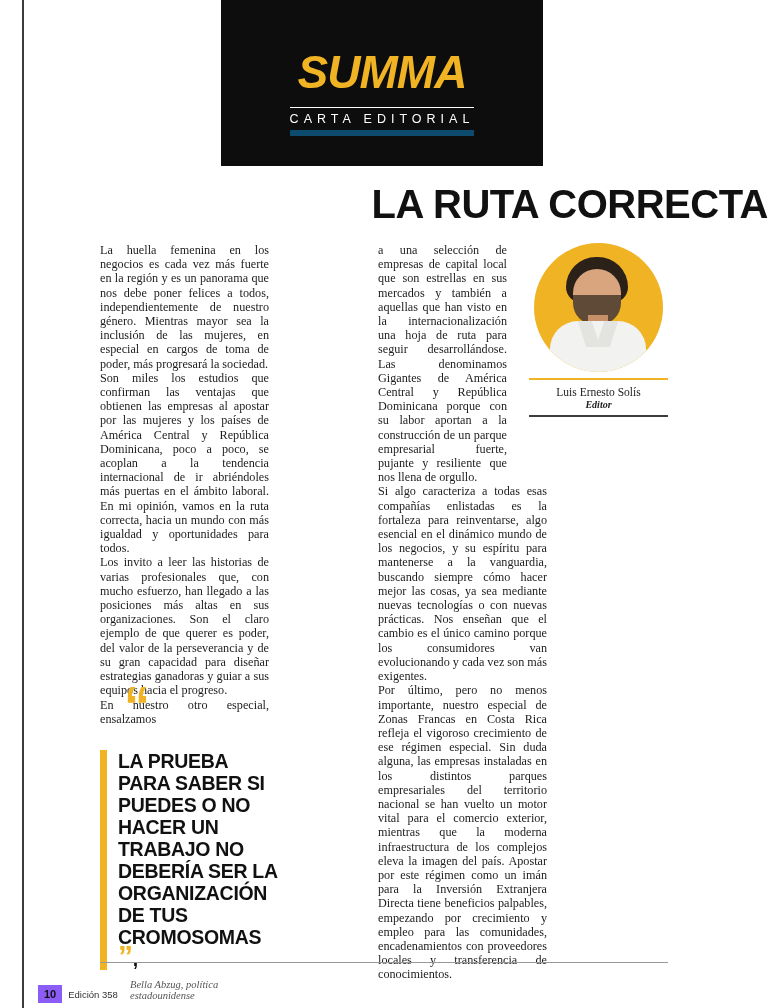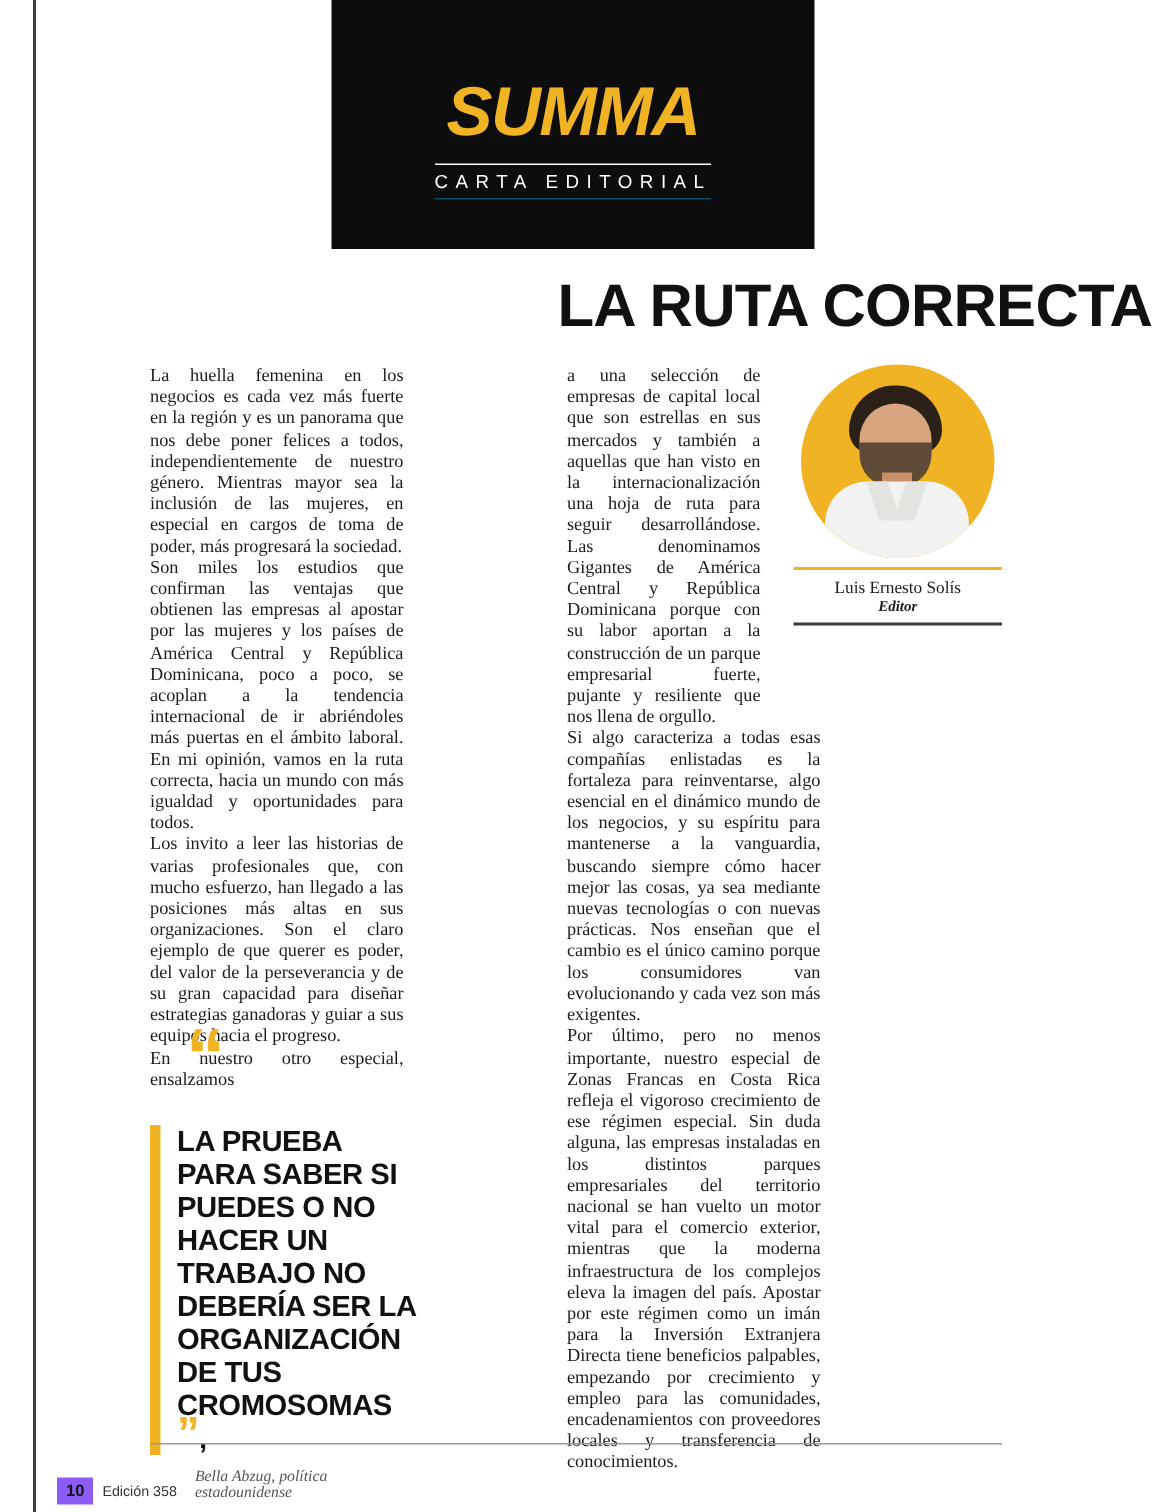--- a/index.html
+++ b/index.html
@@ -56,21 +56,21 @@
     line-height: 1;
     margin-top: 18px;
   }
   .masthead-sub {
     font-family: "Liberation Sans", sans-serif;
     font-size: 12.5px;
     letter-spacing: 5px;
     color: #ffffff;
     margin-top: 12px;
     padding-bottom: 4px;
-    border-bottom: 1px solid #0c4a6e;
+    border-bottom: 6px solid #0c4a6e;
     border-top: 1px solid #ffffff;
     padding-top: 4px;
   }
 
   
   .headline {
     position: absolute;
     left: 0;
     top: 182px;
     width: 768px;

